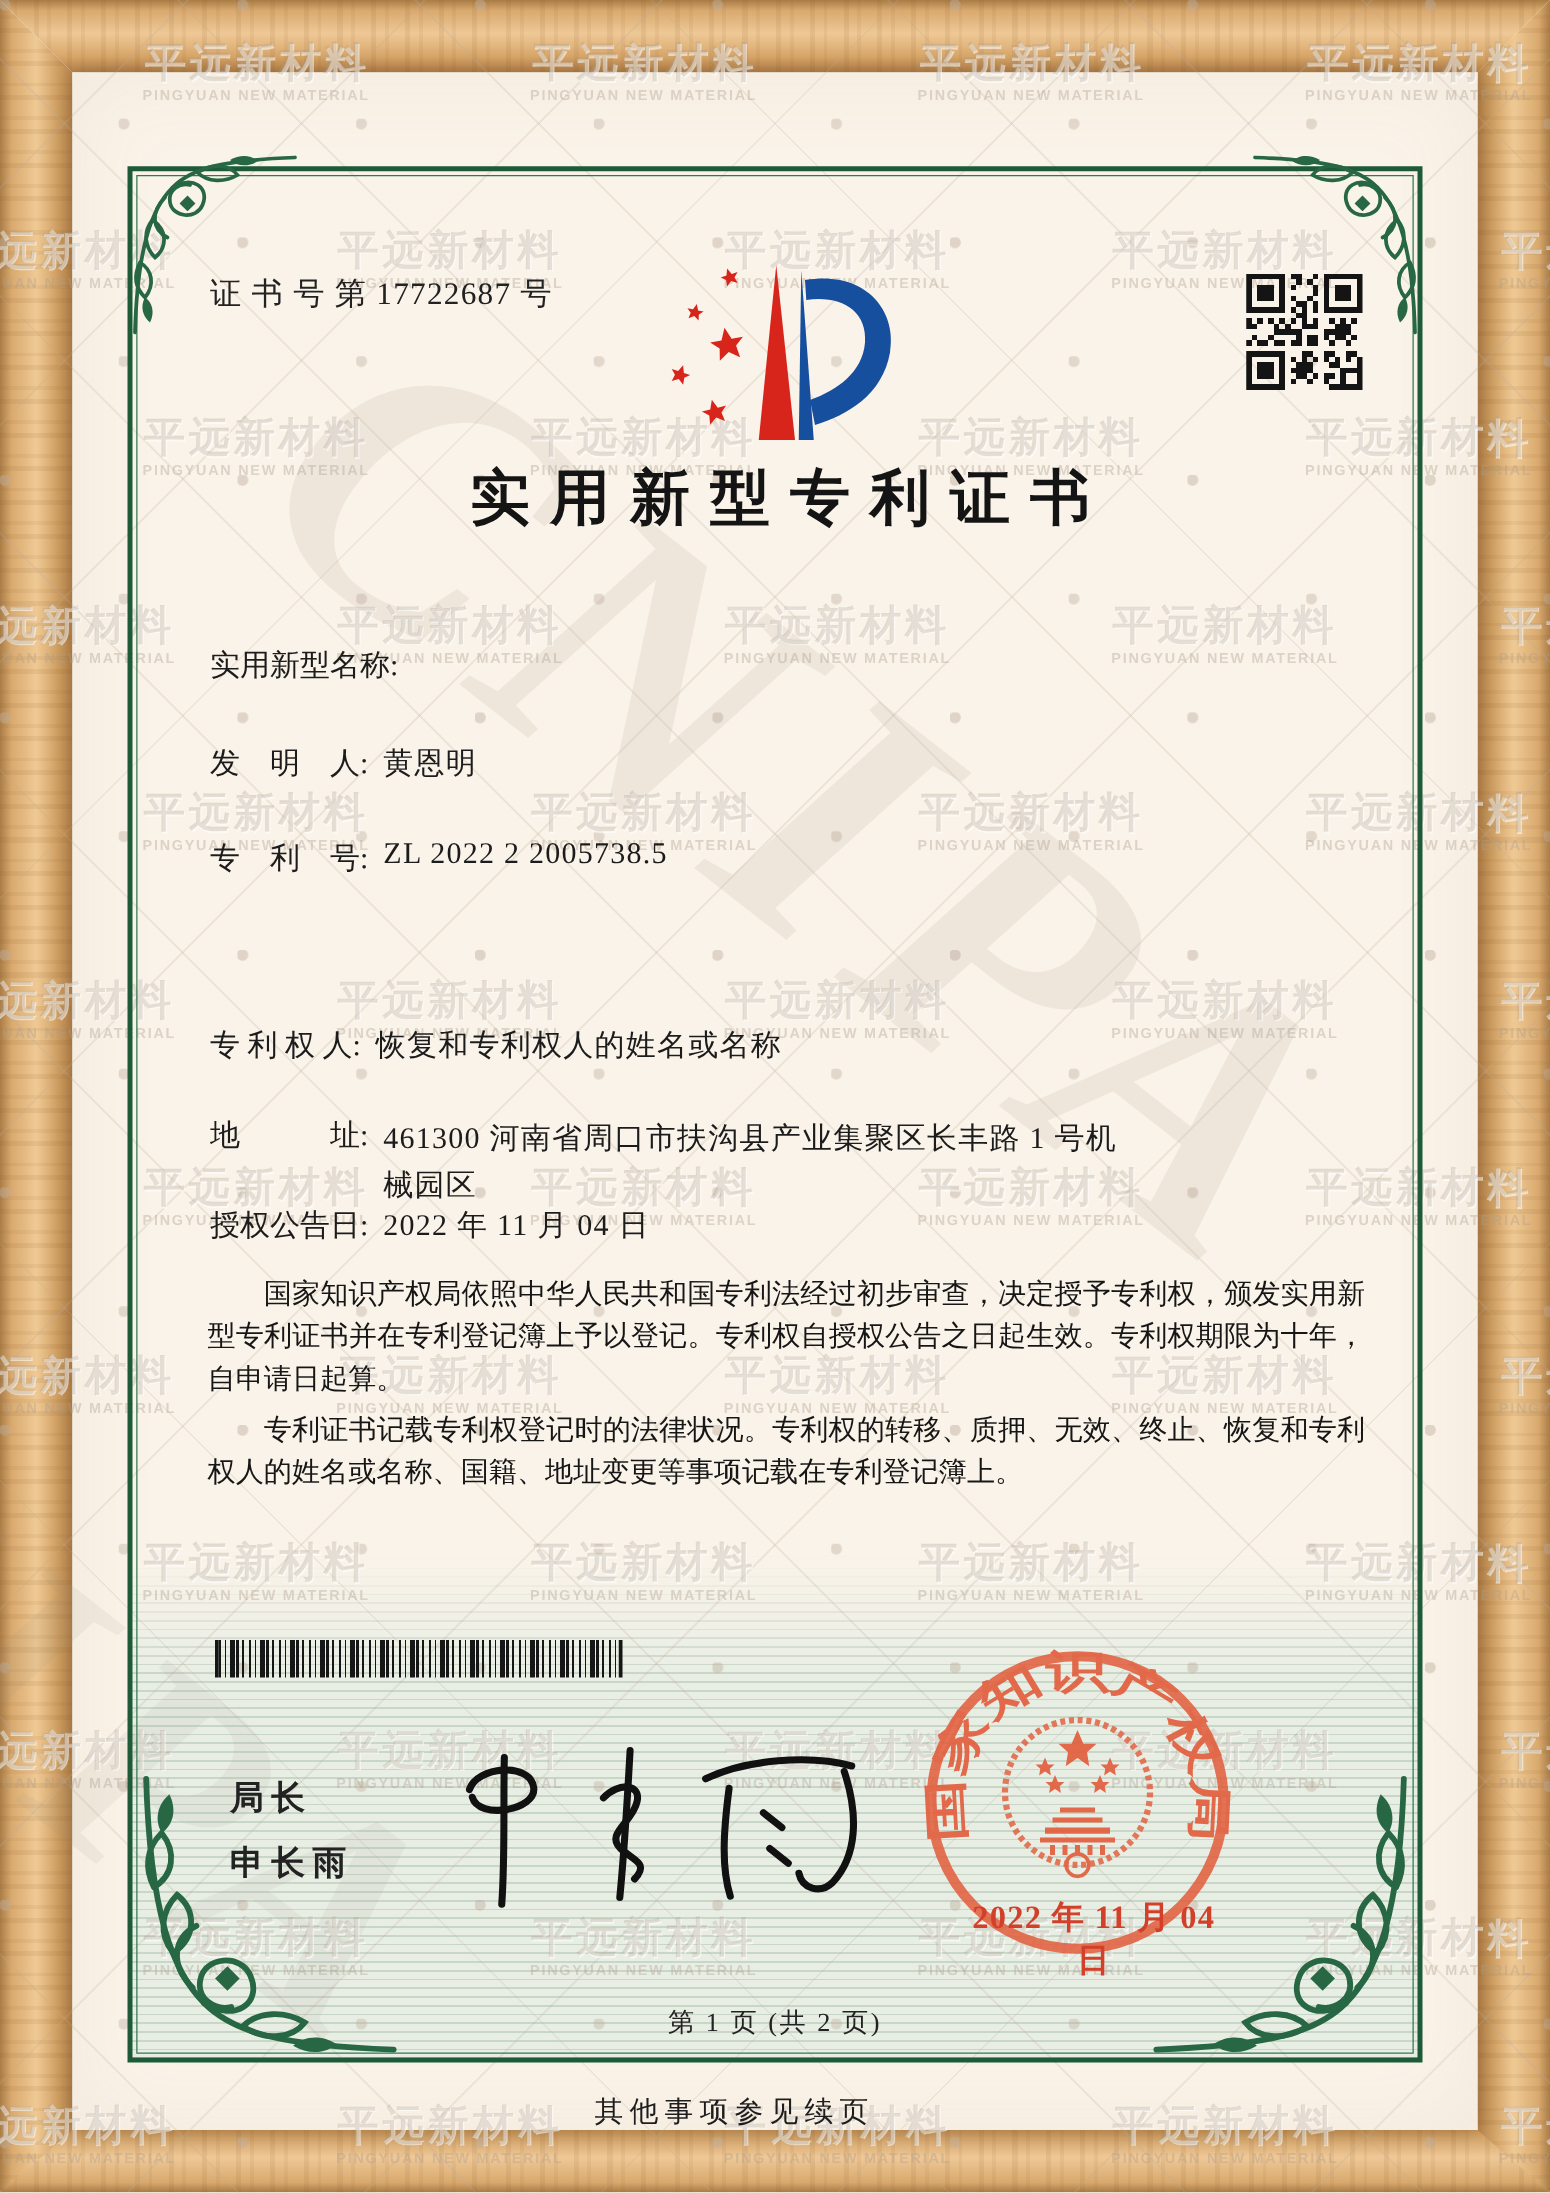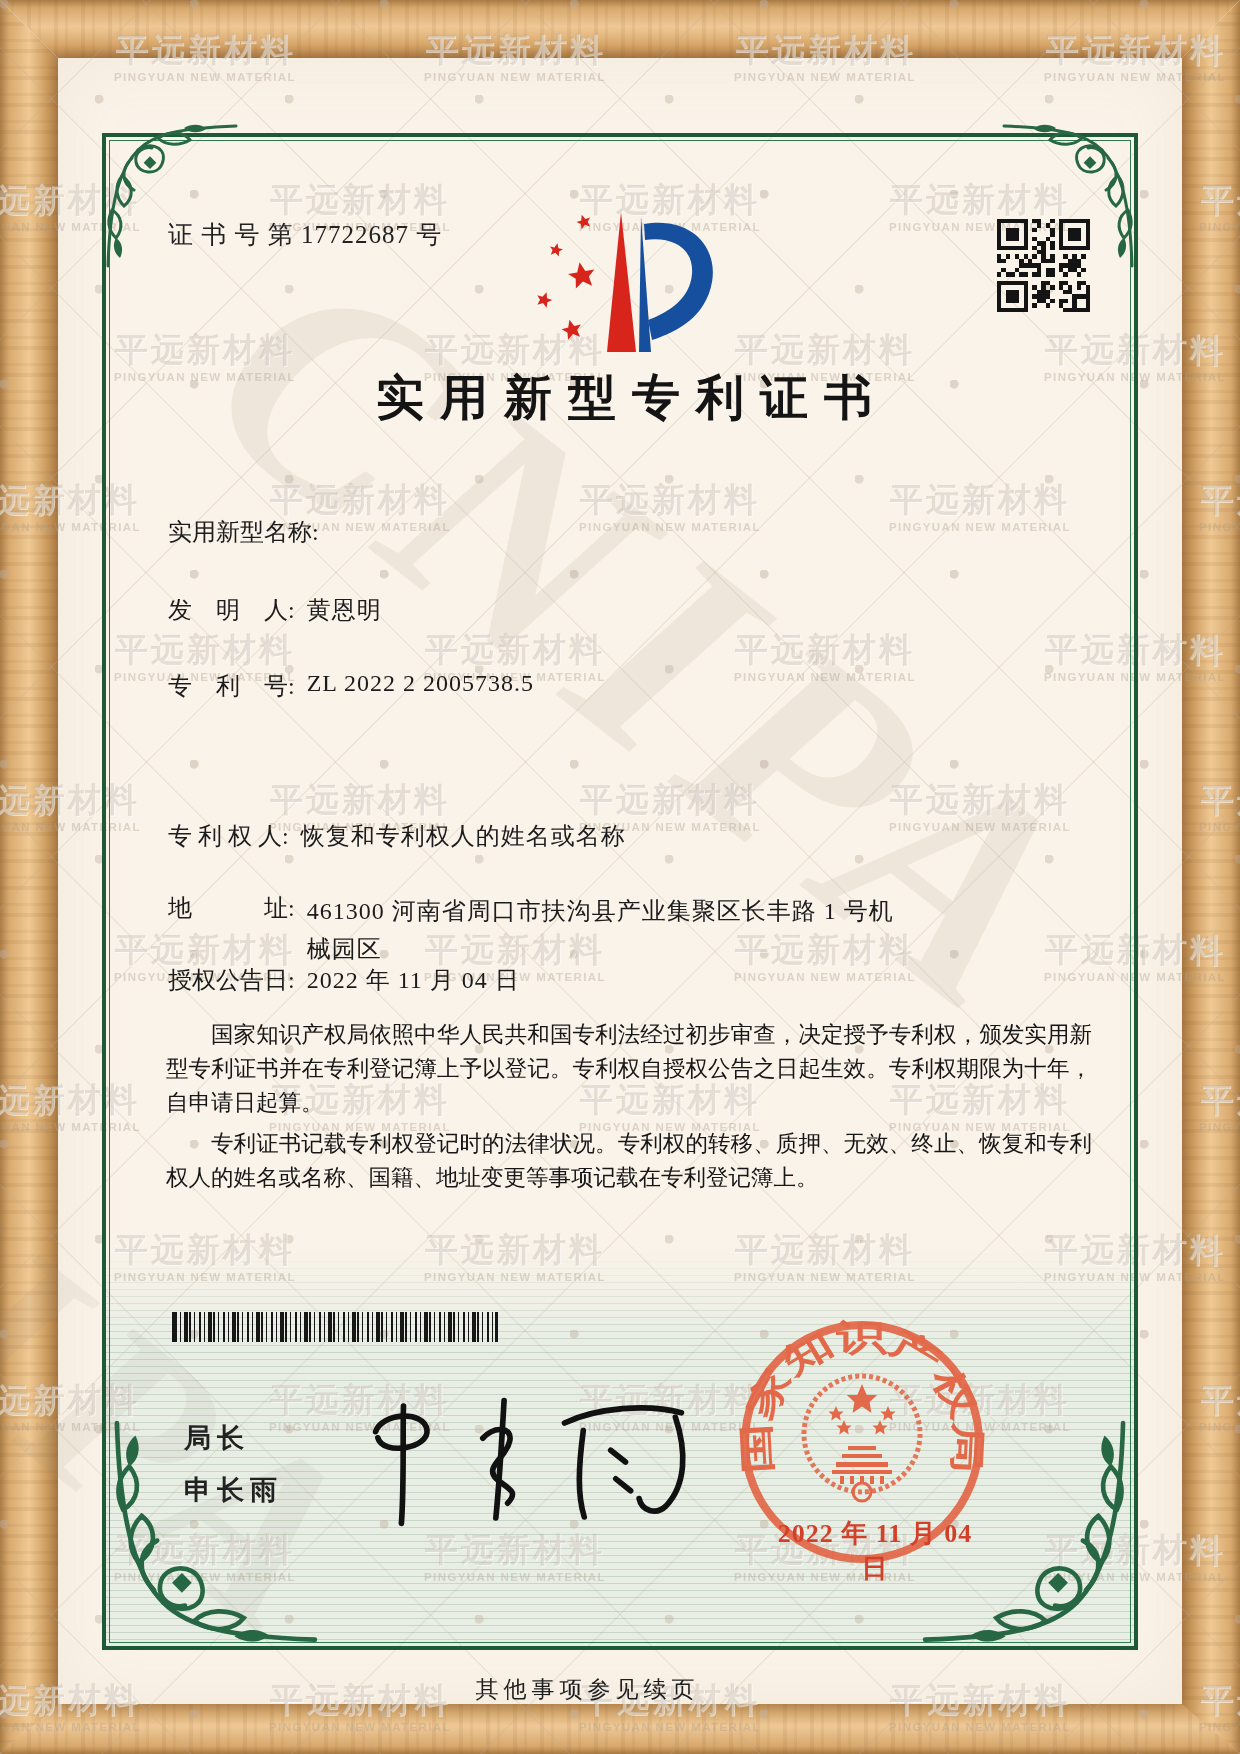--- a/index.html
+++ b/index.html
@@ -683,14 +683,15 @@
           <rect x="124" y="160" width="4" height="8"></rect>
             <rect x="134" y="160" width="4" height="8"></rect>
           <rect x="144" y="160" width="4" height="8"></rect>
         </g>
         <circle cx="126" cy="176" r="9" stroke="#e2603f" stroke-width="3" fill="none"></circle>
       </g>
     </svg>
   </div>
   <div class="seal-date">2022 年 11 月 04 日</div>
 
+  <div class="page-no">第 1 页 (共 2 页)</div>
   <div class="note">其他事项参见续页</div>
 </div>
 
 </body></html>

